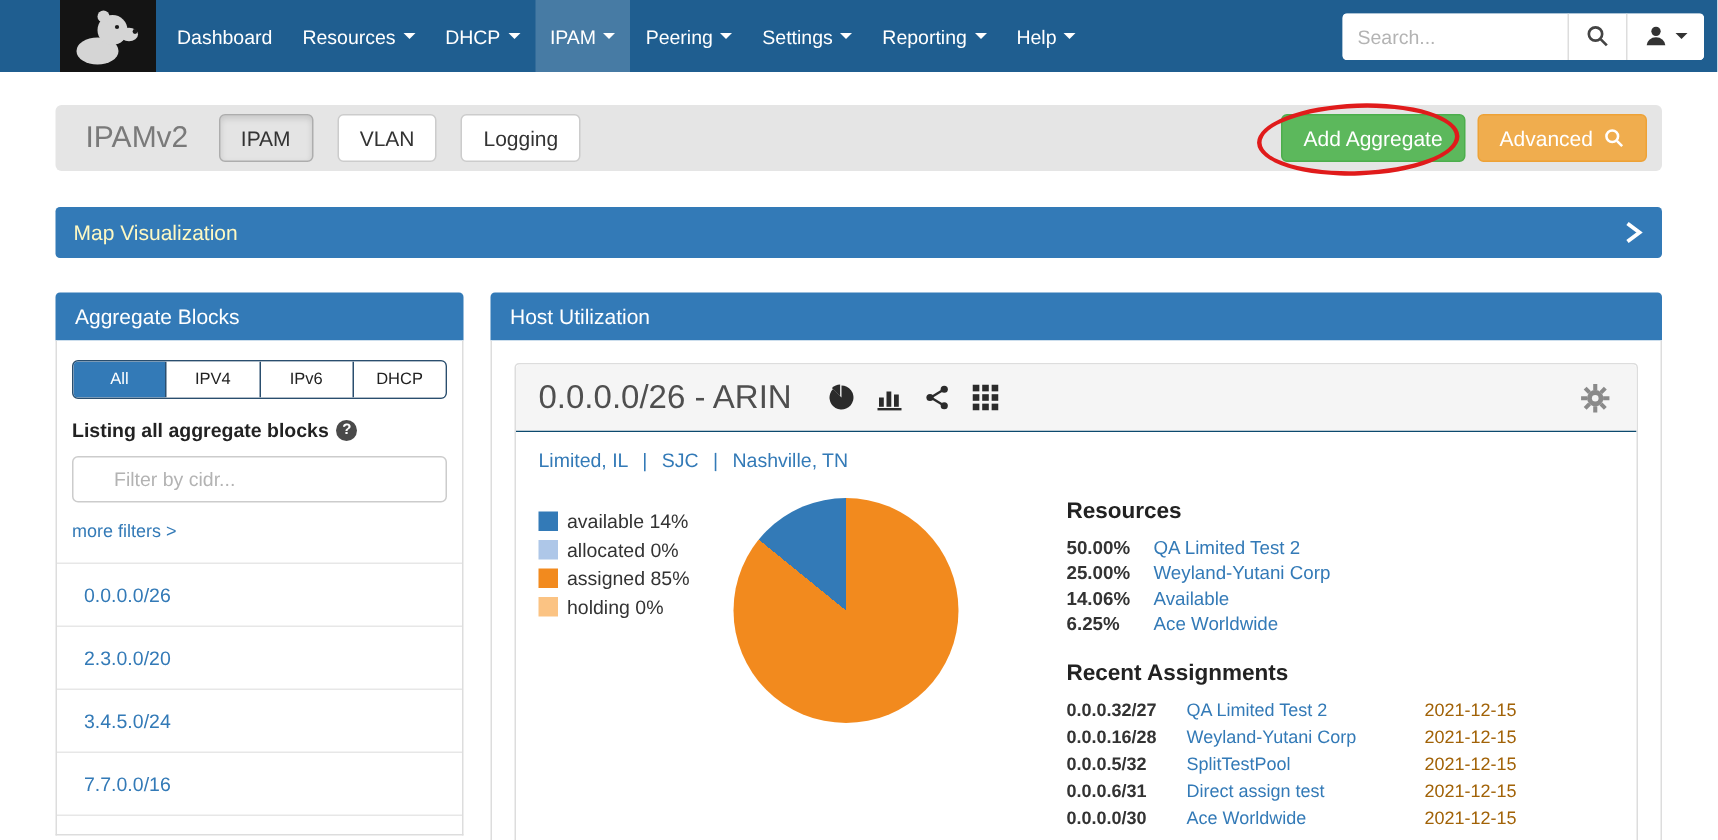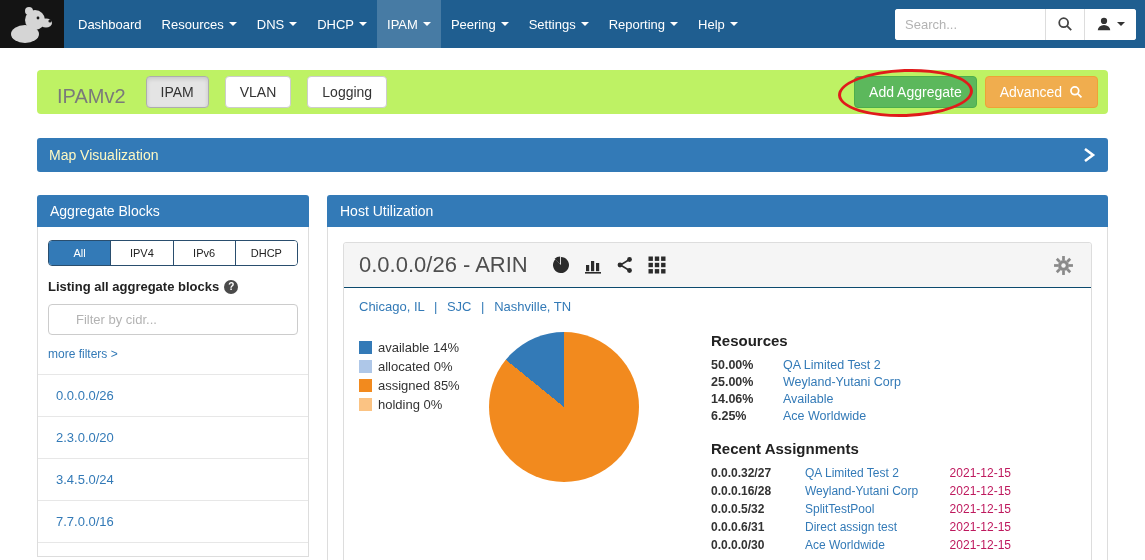--- a/index.html
+++ b/index.html
@@ -2,35 +2,35 @@
 <html><head>
 <meta charset="utf-8">
 <style>
   * { margin:0; padding:0; box-sizing:border-box; }
   html,body { width:1145px; height:560px; }
   body { overflow:hidden; background:#fff; font-family:"Liberation Sans", sans-serif; color:#333; }
   a { text-decoration:none; cursor:pointer; }
   button { font-family:inherit; cursor:pointer; background:none; border:none; }
 
   
-  .navbar { display:flex; align-items:center; height:48px; background:#1f5e90; }
+  .navbar { display:flex; align-items:center; height:48px; background:#1f5e90;padding-left:40px; }
   .logo { width:64px; height:48px; background:#141414; display:flex; align-items:center; justify-content:center; flex:none; }
   .nav { display:flex; align-items:stretch; height:48px; margin-left:4px; }
   .nav-item { display:flex; align-items:center; padding:0 10px; color:#fff; font-size:13px; }
   .nav-item.active { background:rgba(255,255,255,.18); }
   .caret { display:inline-block; width:0; height:0; border-left:4px solid transparent; border-right:4px solid transparent; border-top:4px solid #fff; margin-left:5px; }
   .caret.dark { border-top-color:#333; }
   .nav-search { margin-left:auto; margin-right:9px; display:flex; align-items:center; height:31px; background:#fff; border-radius:3px; overflow:hidden; }
   .search-input { border:none; outline:none; height:100%; width:150px; padding:0 10px; font-size:13px; color:#333; }
   .search-input::placeholder { color:#b3b3b3; }
   .search-btn, .user-btn { height:31px; background:#fff; border-left:1px solid #ddd; padding:0 11px; display:flex; align-items:center; }
 
   
   .content { padding:0 37px; }
-  .toolbar { position:relative; margin-top:22px; background:#bef264; border-radius:4px; padding:6px 10px; display:flex; align-items:flex-end; height:44px; }
+  .toolbar { position:relative; margin-top:22px; background:#e5e5e5; border-radius:4px; padding:6px 10px; display:flex; align-items:center; height:44px; }
   .page-title { color:#7a7a7a; font-size:20px; margin:0 20px 0 10px; }
   .btn { font-size:14px; padding:7px 14px; border-radius:4px; border:1px solid #ccc; background:#fff; color:#333; }
   .btn.tab { margin-right:16px; }
   .btn.tab.active { background:#e4e4e4; border-color:#adadad; box-shadow:inset 0 2px 4px rgba(0,0,0,.13); }
   .spacer { flex:1; }
   .add-wrap { position:relative; }
   .btn.green { background:#5cb85c; border-color:#4cae4c; color:#fff; }
   .btn.orange { background:#f0ad4e; border-color:#eea236; color:#fff; display:flex; align-items:center; gap:7px; margin-left:8px; }
   .annotation-ellipse { position:absolute; left:-16px; top:-7px; width:135px; height:48px; border:3px solid #e01b1b; border-radius:50%; transform:rotate(-2deg); pointer-events:none; }
 
@@ -74,25 +74,25 @@
   .chart-row { display:flex; align-items:flex-start; padding:18px 15px 26px; }
   .legend { width:112px; margin-top:8px; flex:none; }
   .legend-item { display:flex; align-items:center; gap:6px; margin-bottom:4px; font-size:13px; color:#333; }
   .legend-swatch { width:13px; height:13px; flex:none; background:#ccc; }
   .pie { width:150px; height:150px; border-radius:50%; margin-left:18px; flex:none; background:#f28a1e; }
   .stats { margin-left:72px; width:300px; flex:none; }
   .stats-heading { font-size:15px; color:#222; margin-bottom:9px; }
   .stats-heading.assignments { margin-top:17px; }
   .res-row { display:flex; font-size:12.5px; margin-bottom:3px; }
   .res-pct { width:58px; font-weight:bold; color:#333; flex:none; }
-  .blue-link { color:#337ab7;margin-left:14px; }
+  .blue-link { color:#337ab7; }
   .asg-row { display:flex; font-size:12px; margin-bottom:4px; }
   .asg-cidr { width:80px; font-weight:bold; color:#333; flex:none; }
   .asg-name { flex:1; }
-  .asg-date { width:78px; text-align:right; color:#be185d; flex:none; }
+  .asg-date { width:78px; text-align:right; color:#a16207; flex:none; }
 </style>
 </head>
 <body>
 
 <div class="page">
 
   <header class="navbar">
     <a class="logo">
       <svg width="46" height="40" viewBox="0 0 46 40">
         <ellipse cx="16" cy="30" rx="14" ry="9" fill="#d5d5d5"></ellipse>
@@ -102,24 +102,20 @@
         <circle cx="29" cy="14" r="1.4" fill="#1a1a1a"></circle>
         <circle cx="41" cy="17" r="1.6" fill="#1a1a1a"></circle>
       </svg>
     </a>
     <nav class="nav">
       <a class="nav-item">
           <span>Dashboard</span>
         </a>
       <a class="nav-item">
           <span>Resources</span>
-          <span class="caret"></span>
-        </a>
-      <a class="nav-item">
-          <span>DNS</span>
           <span class="caret"></span>
         </a>
       <a class="nav-item">
           <span>DHCP</span>
           <span class="caret"></span>
         </a>
       <a class="nav-item active">
           <span>IPAM</span>
           <span class="caret"></span>
         </a>
@@ -272,21 +268,21 @@
                       <line x1="13.6" y1="13.6" x2="16.4" y2="16.4"></line>
                       <line x1="3.6" y1="16.4" x2="6.4" y2="13.6"></line>
                       <line x1="13.6" y1="6.4" x2="16.4" y2="3.6"></line>
                     </g>
                     <circle cx="10" cy="10" r="5.2" fill="#8a8a8a"></circle>
                     <circle cx="10" cy="10" r="2.1" fill="#f5f5f5"></circle>
                   </svg>
               </button>
             </div>
             <div class="location-links">
-              <a class="loc-link">Chicago, IL</a>
+              <a class="loc-link">Limited, IL</a>
               <span class="loc-sep">|</span>
               <a class="loc-link">SJC</a>
               <span class="loc-sep">|</span>
               <a class="loc-link">Nashville, TN</a>
             </div>
             <div class="chart-row">
               <div class="legend">
                 <div class="legend-item">
                     <span class="legend-swatch" style="background: rgb(51, 122, 183);"></span>
                     <span>available 14%</span>

